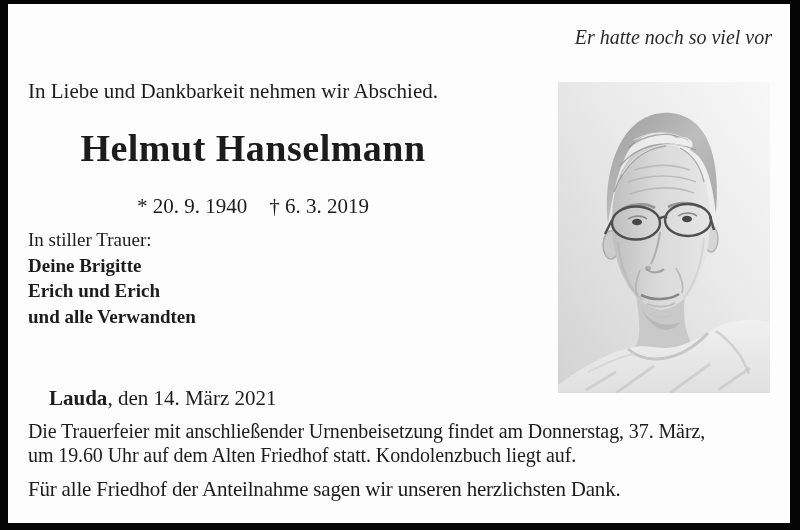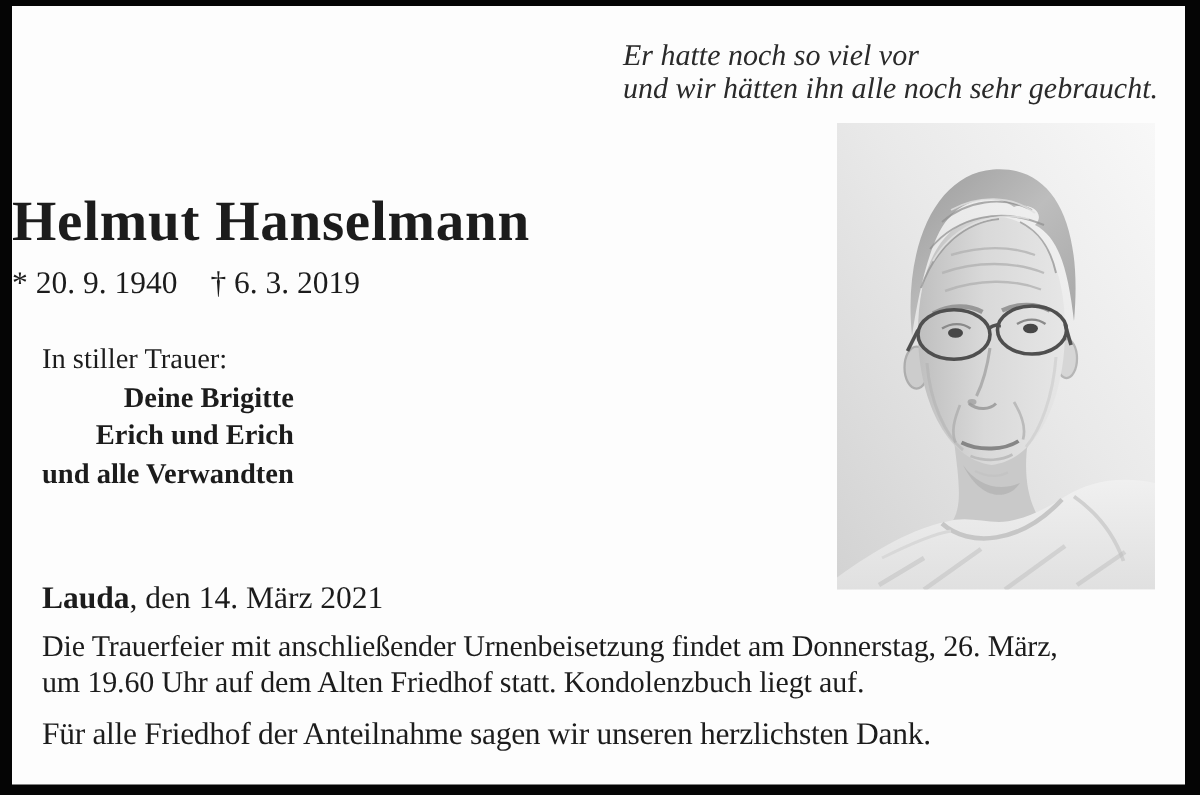--- a/index.html
+++ b/index.html
@@ -29,54 +29,55 @@
   }
 
   .intro {
     left: 20px; top: 75px;
     font-size: 21px; line-height: 25px;
     white-space: nowrap;
   }
 
   .name-block {
     left: 0; top: 123px; width: 464px;
-    text-align: left;
+    text-align: center;
+    padding-left: 13px;
   }
   .deceased-name {
     font-size: 38px; line-height: 42px;
     font-weight: bold;
     letter-spacing: 0.5px;
     white-space: nowrap;
   }
   .dates {
-    margin-top: 6px;
+    margin-top: 24px;
     font-size: 21px; line-height: 26px;
     white-space: nowrap;
   }
   .date-gap { display: inline-block; width: 22px; }
 
   .mourners {
     left: 20px; top: 223px;
     font-size: 19px; line-height: 25.5px;
     white-space: nowrap;
   }
-  .mourner { font-weight: bold; text-align: right; }
+  .mourner { font-weight: bold; }
 
   .photo {
     left: 550px; top: 78px;
     width: 212px; height: 311px;
     line-height: 0;
   }
 
   .dateline {
     left: 20px; top: 382px;
     font-size: 21px; line-height: 25px;
     white-space: nowrap;
   }
-  .bold { font-weight: bold; }
+  .bold { font-weight: bold; margin-left: 21px; }
 
   .funeral {
     left: 20px; top: 415px;
     font-size: 20px; line-height: 24px;
     letter-spacing: -0.1px;
     white-space: nowrap;
   }
 
   .thanks {
     left: 20px; top: 473px;
@@ -86,23 +87,23 @@
   }
 </style>
 </head>
 <body>
 
 <div class="frame">
   <div class="paper">
 
     <div class="abs quote">
       <div>Er hatte noch so viel vor</div>
-      <div>und wir hätten ihn alle noch sehr gebraucht.</div>
-    </div>
-
+    </div>
+
+    <div class="abs intro">In Liebe und Dankbarkeit nehmen wir Abschied.</div>
 
     <div class="abs name-block">
       <div class="deceased-name">Helmut Hanselmann</div>
       <div class="dates">
         <span>* 20. 9. 1940</span><span class="date-gap"></span><span>† 6. 3. 2019</span>
       </div>
     </div>
 
     <div class="abs mourners">
       <div>In stiller Trauer:</div>
@@ -205,20 +206,20 @@
         <path d="M60,160 C62,186 72,208 84,218" stroke="#b0b0b0" stroke-width="2" fill="none" opacity="0.5"></path>
         <path d="M146,156 C144,182 136,204 126,216" stroke="#c6c6c6" stroke-width="2" fill="none" opacity="0.5"></path>
       </svg>
     </div>
 
     <div class="abs dateline">
       <span class="bold">Lauda</span><span>, den 14. März 2021</span>
     </div>
 
     <div class="abs funeral">
-      <div>Die Trauerfeier mit anschließender Urnenbeisetzung findet am Donnerstag, 26. März,</div>
+      <div>Die Trauerfeier mit anschließender Urnenbeisetzung findet am Donnerstag, 37. März,</div>
       <div>um 19.60 Uhr auf dem Alten Friedhof statt. Kondolenzbuch liegt auf.</div>
     </div>
 
     <div class="abs thanks">Für alle Friedhof der Anteilnahme sagen wir unseren herzlichsten Dank.</div>
 
   </div>
 </div>
 
 </body></html>

